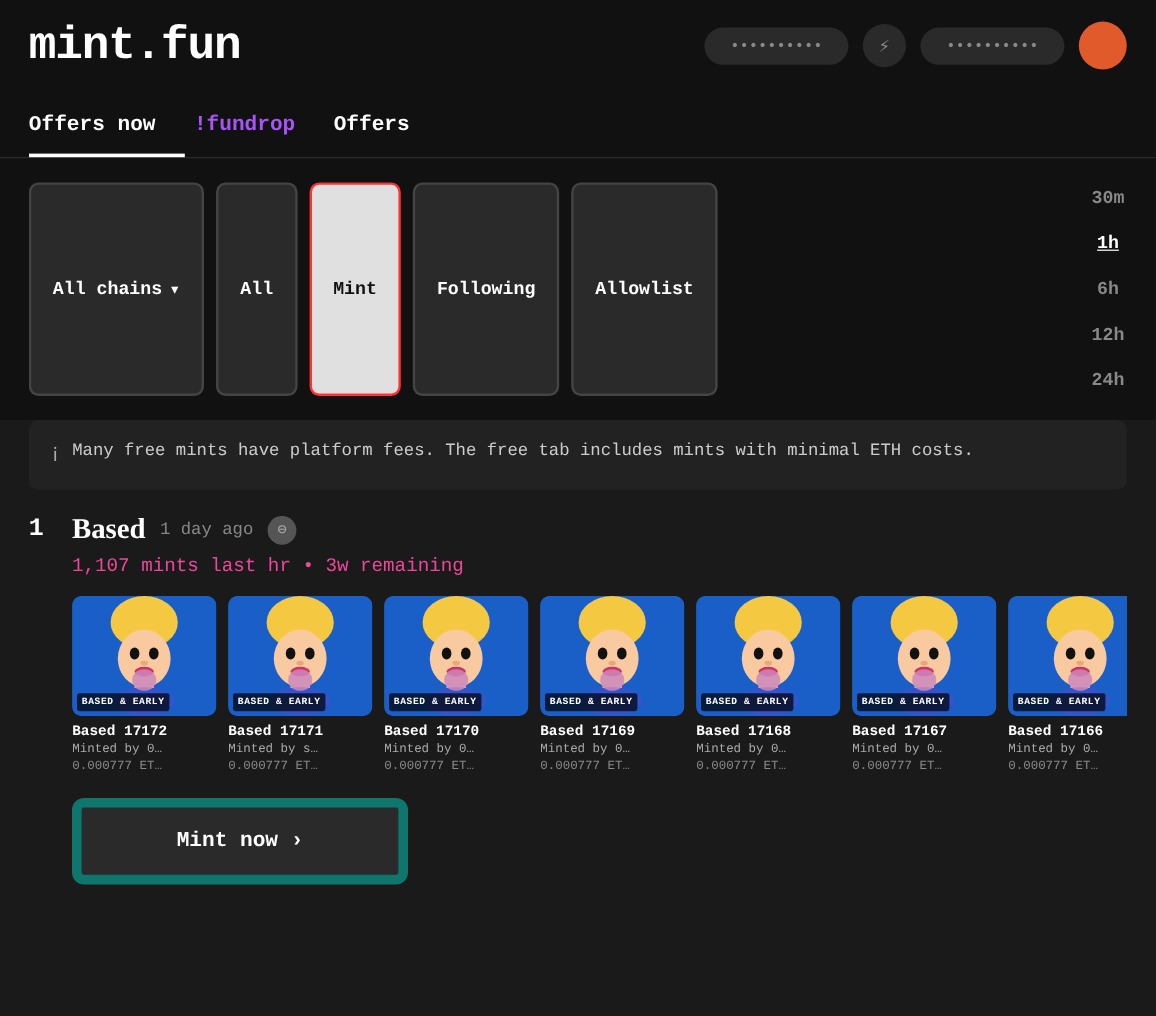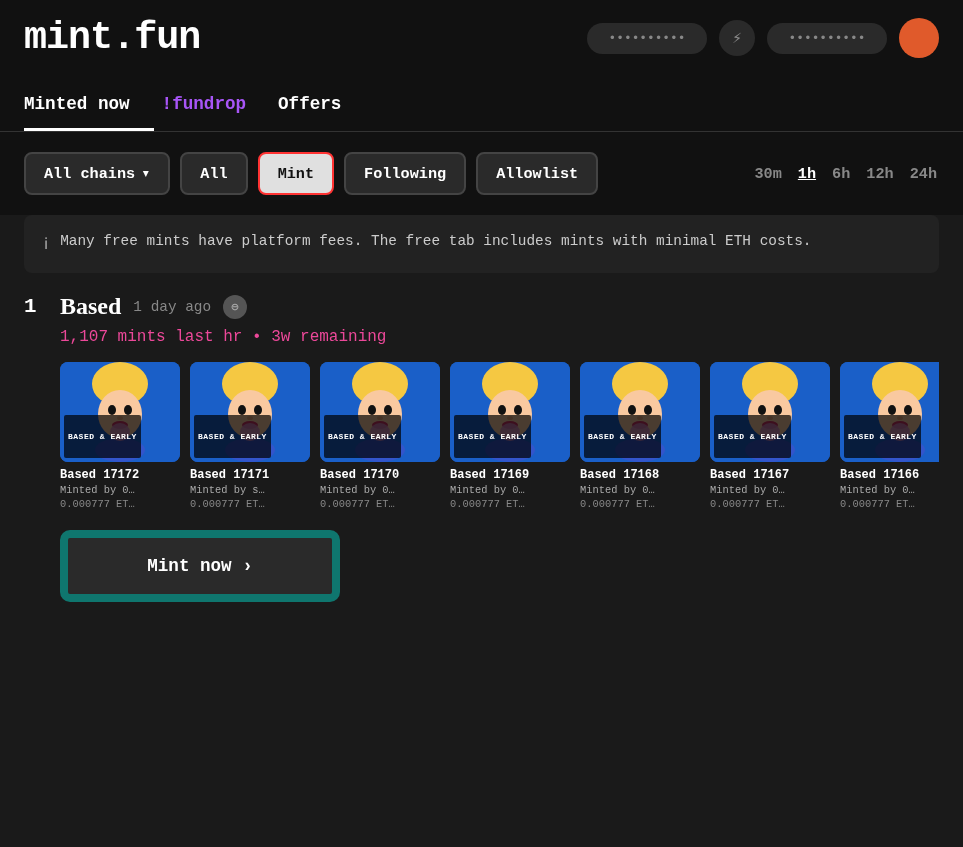--- a/index.html
+++ b/index.html
@@ -119,20 +119,21 @@
       border: 2px solid #ff3333;
     }
     .time-filters {
       display: flex;
       align-items: center;
       gap: 12px;
       margin-left: auto;
       color: #888;
       font-size: 0.95rem;
       font-weight: 700;
+      flex-direction: column;
     }
     .time-filter {
       cursor: pointer;
       padding: 4px 2px;
     }
     .time-filter.active {
       color: #fff;
       text-decoration: underline;
     }
 
@@ -227,21 +228,21 @@
       justify-content: center;
     }
     
     .nft-label {
       position: absolute;
       bottom: 4px;
       left: 4px;
       background: rgba(0,0,0,0.7);
       color: #fff;
       font-size: 0.5rem;
-      padding: 17px 4px;
+      padding: 3px 4px;
       border-radius: 2px;
       font-weight: 700;
       letter-spacing: 0.5px;
       text-transform: uppercase;
     }
     .nft-title {
       font-size: 0.75rem;
       font-weight: 700;
       color: #fff;
       margin-bottom: 2px;
@@ -293,21 +294,21 @@
   <div class="header-right">
     <div class="header-pill">••••••••••</div>
     <div class="header-icon-btn">⚡</div>
     <div class="header-pill">••••••••••</div>
     <div class="header-avatar"></div>
   </div>
 </header>
 
 <nav class="nav-tabs">
   <div class="nav-tab active">
-    <span>Minted now</span>
+    <span>Offers now</span>
   </div>
   <div class="nav-tab fundrop">
     <span>!fundrop</span>
   </div>
   <div class="nav-tab">
     <span>Offers</span>
   </div>
 </nav>
 
 <div class="filter-bar">

